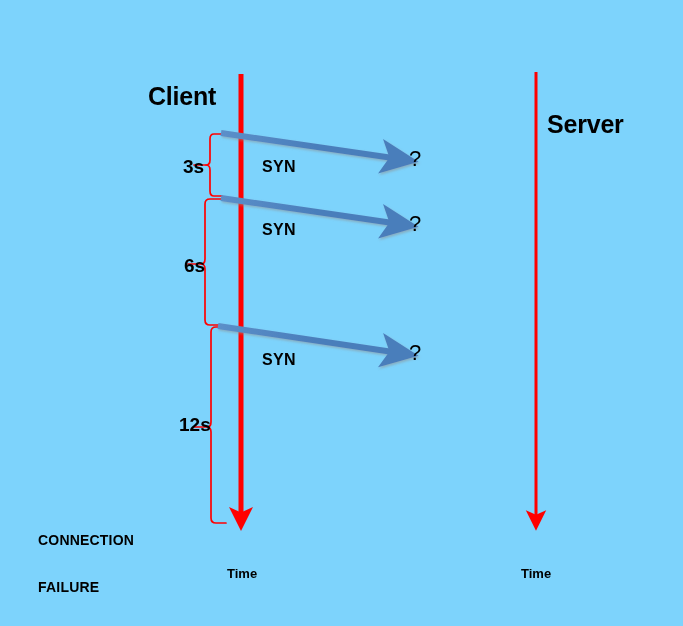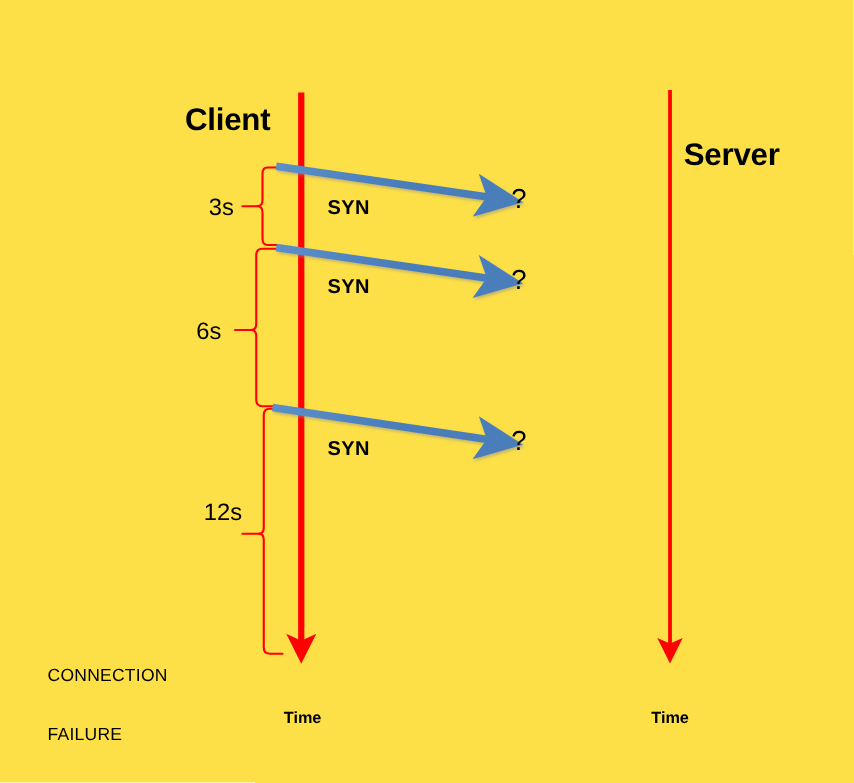--- a/index.html
+++ b/index.html
@@ -4,21 +4,21 @@
 <style>
   html, body {
     margin: 0;
     padding: 0;
     background: #ffffff;
   }
   #stage {
     position: relative;
     width: 683px;
     height: 626px;
-    background: #fde047;
+    background: #7dd3fc;
     overflow: hidden;
     font-family: "Liberation Sans", sans-serif;
   }
   #vector {
     position: absolute;
     left: 0;
     top: 0;
     width: 683px;
     height: 626px;
   }
@@ -43,25 +43,26 @@
     font-weight: bold;
     letter-spacing: 0.3px;
     text-align: right;
   }
   .qmark {
     font-size: 22px;
     font-weight: normal;
   }
   .dur-lbl {
     font-size: 19px;
-    font-weight: normal;
+    font-weight: bold;
+    margin-left: 16px;
   }
   .fail-lbl {
     font-size: 14px;
-    font-weight: normal;
+    font-weight: bold;
     letter-spacing: 0.2px;
   }
 </style>
 </head>
 <body>
 
 <div id="stage">
 
   <svg id="vector" viewBox="0 0 683 626" xmlns="http://www.w3.org/2000/svg">
     <defs>
@@ -136,23 +137,23 @@
   <div class="lbl lane-title" style="left:148px; top:82px;">Client</div>
 
   <div class="lbl lane-title" style="left:547px; top:82px;margin-top:28px;">Server</div>
 
   <div class="lbl time-cap" style="left:227px; top:551px;">Time</div>
 
   <div class="lbl time-cap" style="left:521px; top:551px;">Time</div>
 
   <div class="lbl dur-lbl" style="left:167px; top:156px;">3s</div>
 
-  <div class="lbl dur-lbl" style="left:157px; top:255px;">6s</div>
+  <div class="lbl dur-lbl" style="left:168px; top:255px;">6s</div>
 
-  <div class="lbl dur-lbl" style="left:163px; top:400px;">12s</div>
+  <div class="lbl dur-lbl" style="left:163px; top:414px;">12s</div>
 
   <div class="lbl syn-lbl" style="left:262px; top:158px;">SYN</div>
 
   <div class="lbl syn-lbl" style="left:262px; top:221px;">SYN</div>
 
   <div class="lbl syn-lbl" style="left:262px; top:351px;">SYN</div>
 
   <div class="lbl qmark" style="left:409px; top:147px;">?</div>
 
   <div class="lbl qmark" style="left:409px; top:212px;">?</div>

